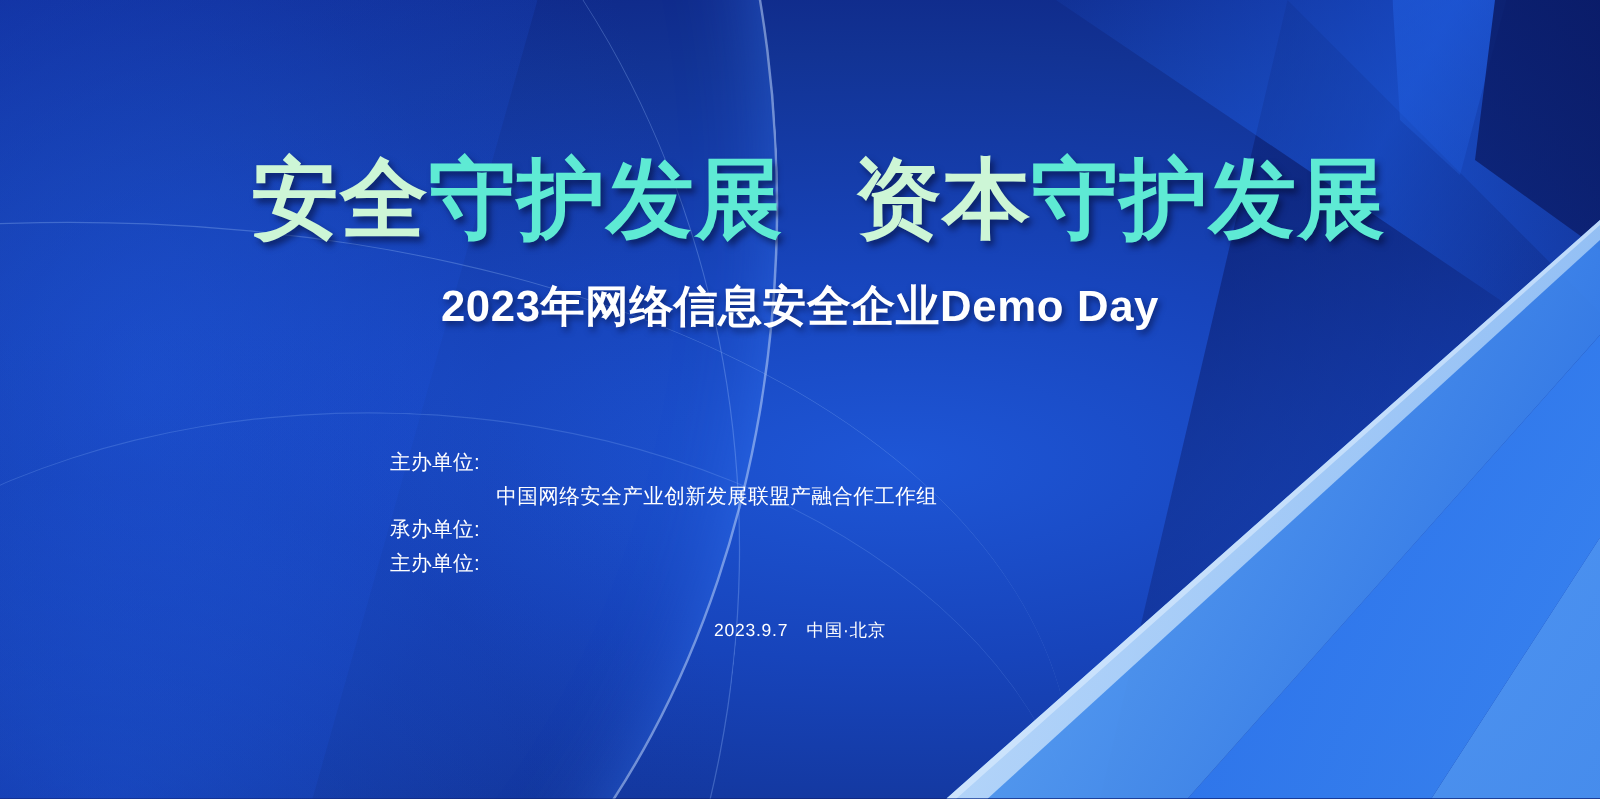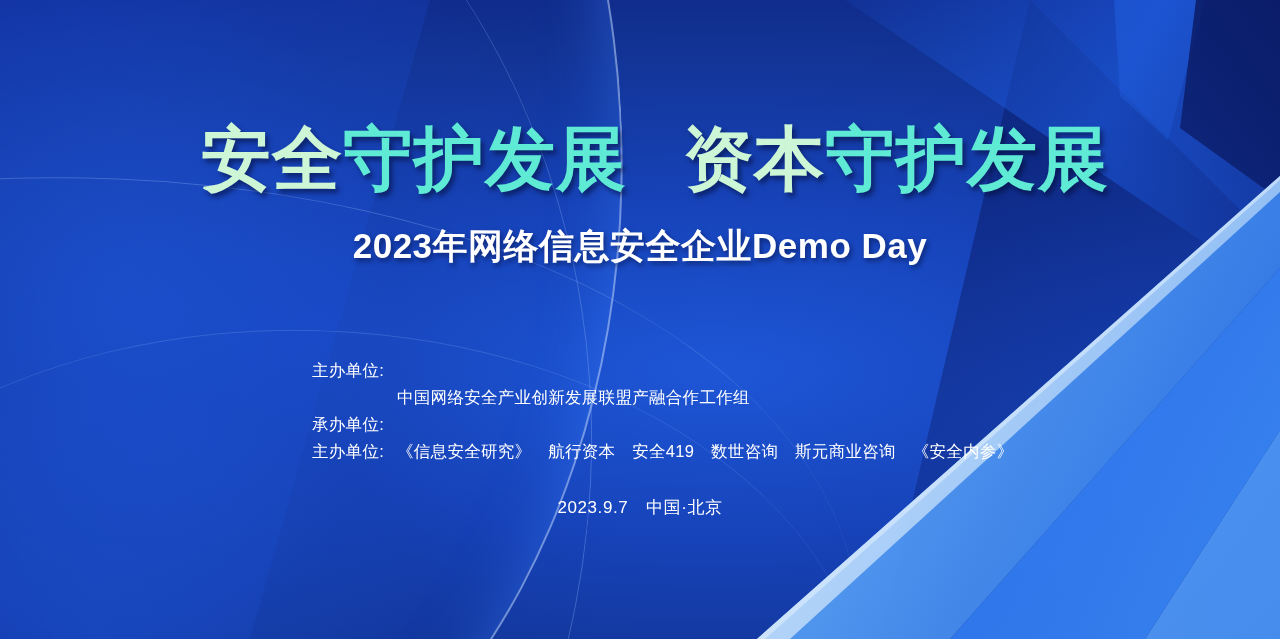--- a/index.html
+++ b/index.html
@@ -202,21 +202,21 @@
     font-weight: 400;
     letter-spacing: 0.3px;
   }
 
   .date-line {
     position: absolute;
     left: 0; right: 0;
     top: 496px;
     text-align: center;
     color: #ffffff;
-    font-size: 17px;
+    font-size: 14px;
     letter-spacing: 0.6px;
     white-space: nowrap;
   }
 </style>
 </head>
 <body>
 
 <div class="poster">
 
   <div class="bg-base"></div>
@@ -258,21 +258,20 @@
         <span class="org-label spacer">主办单位:</span>
         <span class="org-value">中国网络安全产业创新发展联盟产融合作工作组</span>
       </div>
 
       <div class="org-row">
         <span class="org-label">承办单位:</span>
       </div>
 
       <div class="org-row">
         <span class="org-label">主办单位:</span>
-        <span class="org-value">《信息安全研究》　航行资本　安全419　数世咨询　斯元商业咨询　《安全内参》</span>
       </div>
 
     </div>
 
     <div class="date-line">2023.9.7　中国·北京</div>
 
   </div>
 
 </div>
 

